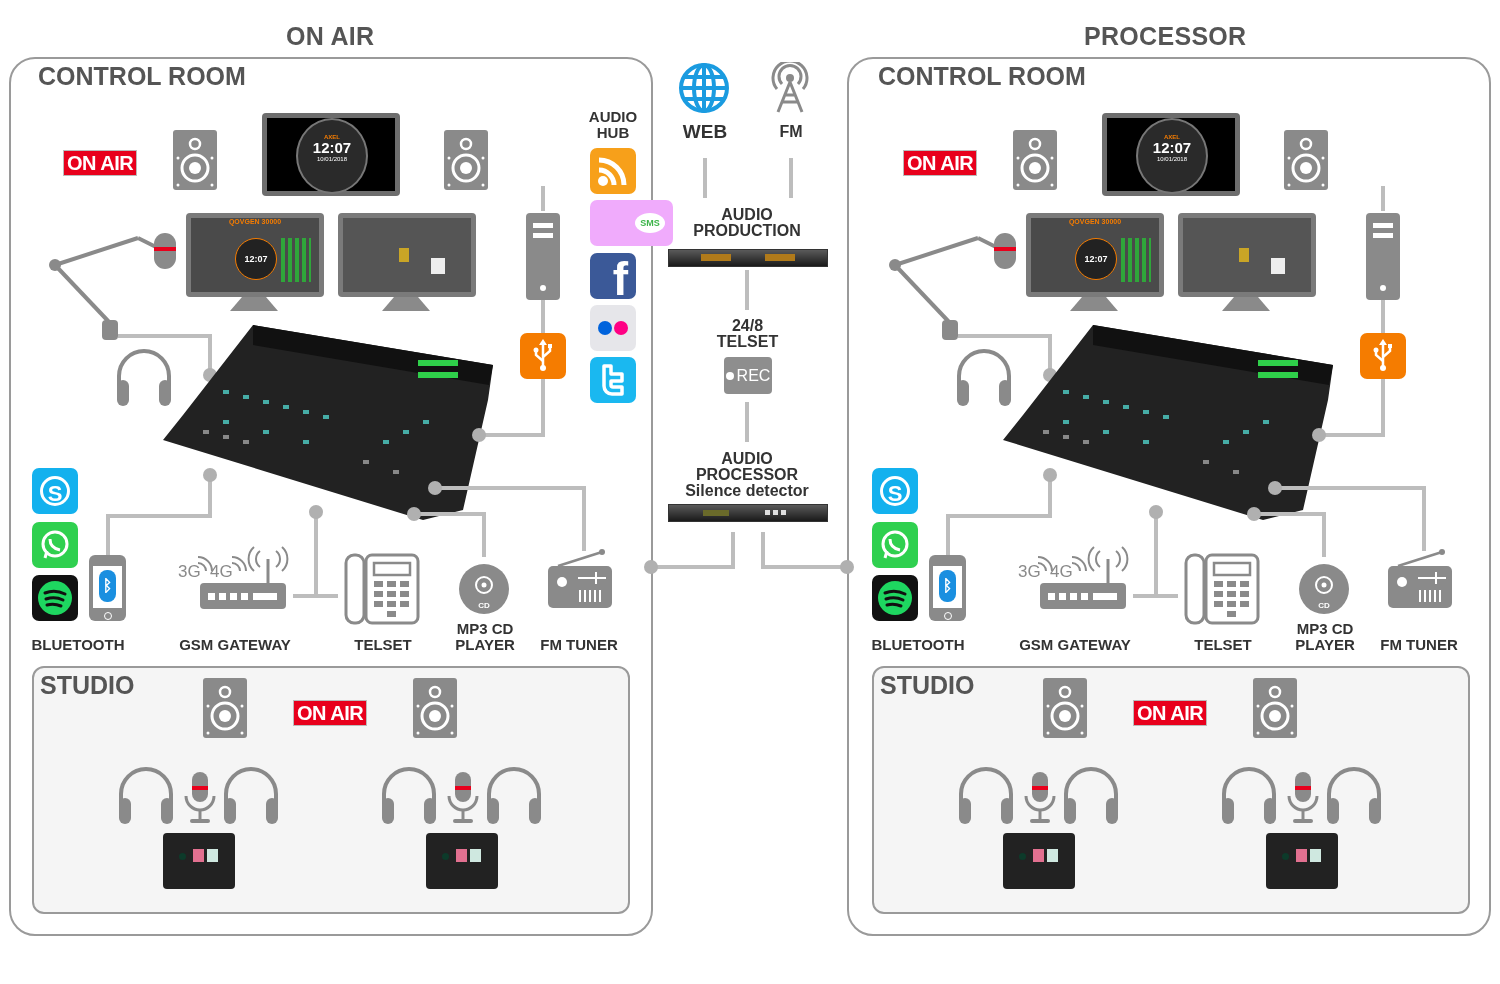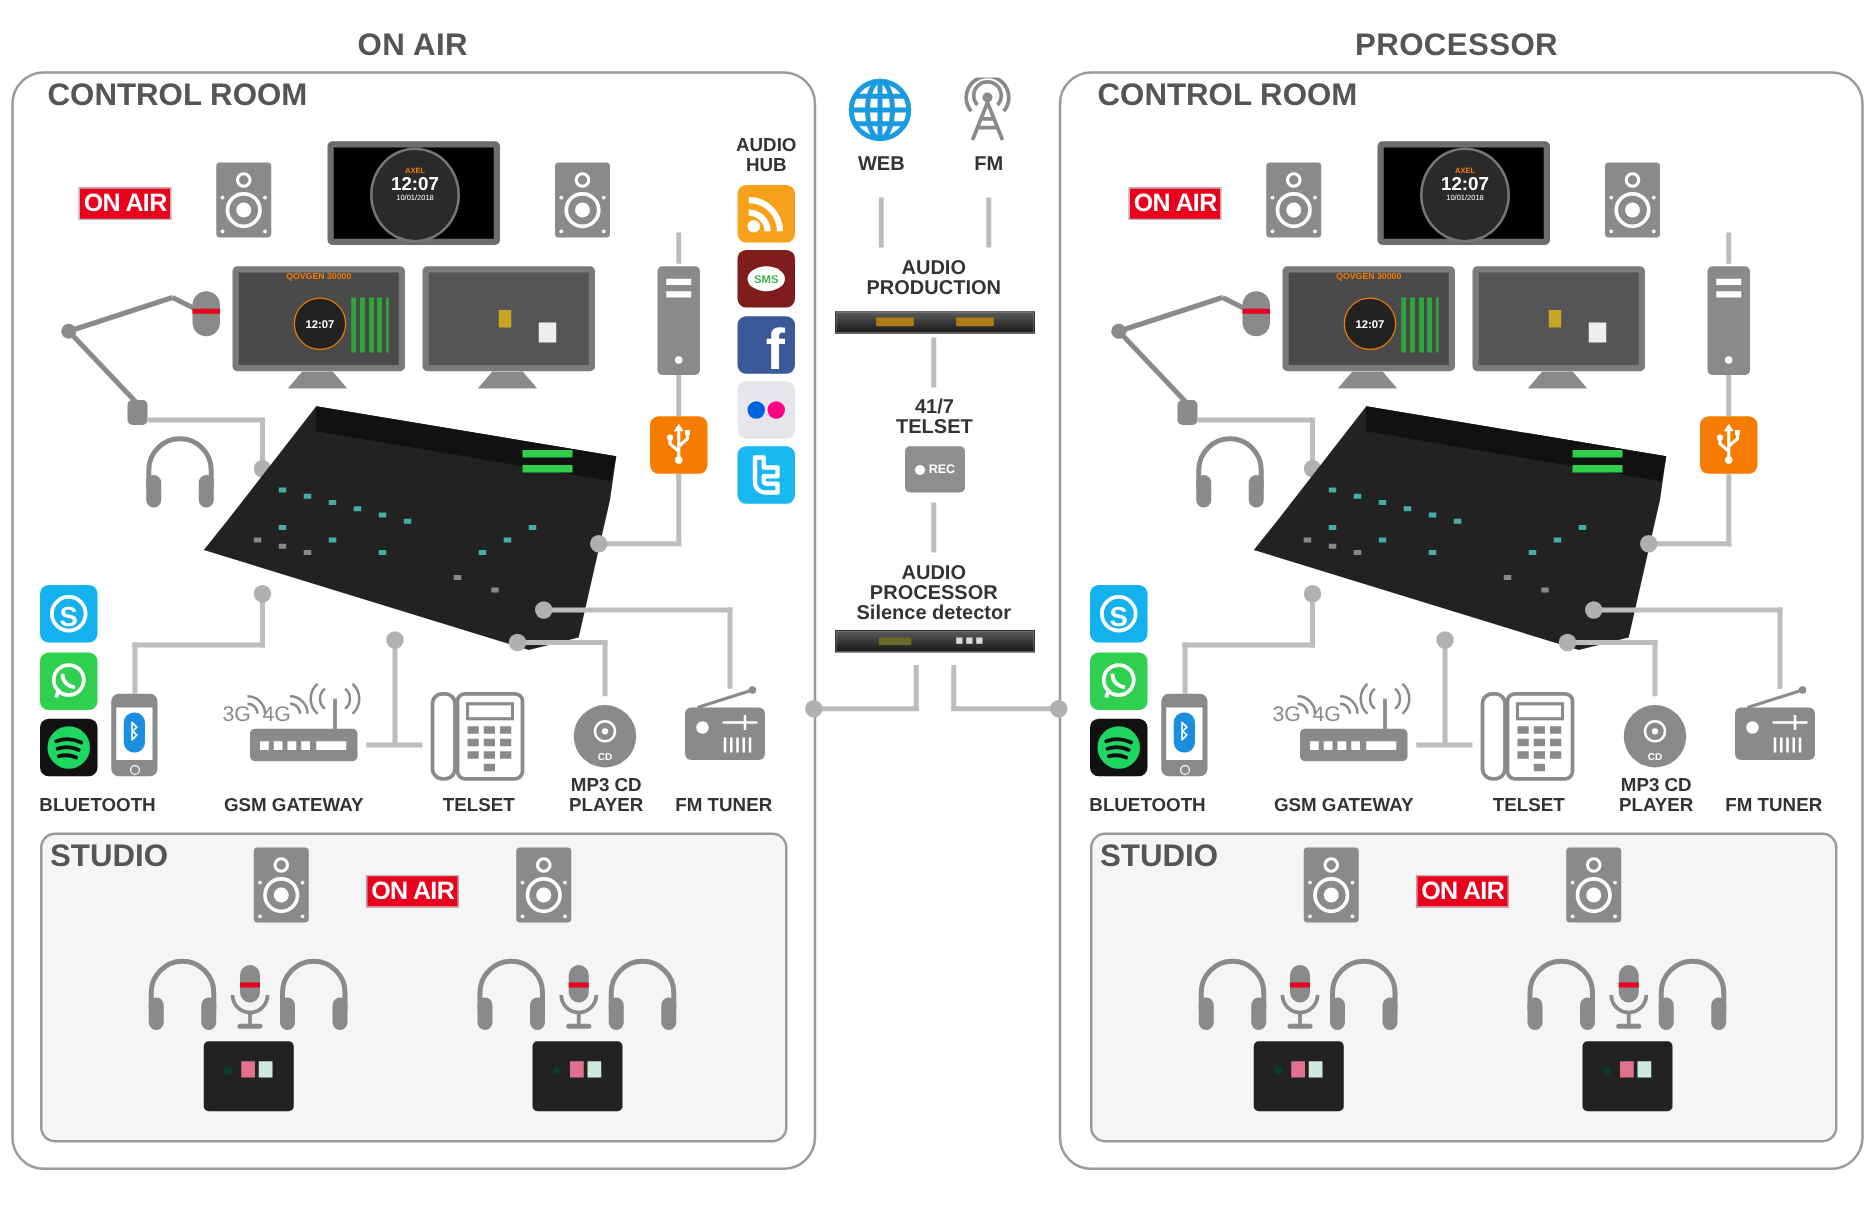--- a/index.html
+++ b/index.html
@@ -571,21 +571,21 @@
   <div>AUDIO</div>
   <div>HUB</div>
 </div>
 <div class="social" style="left:590px;top:148px;background:#f7a01a;">
   <svg width="36" height="36" viewBox="0 0 36 36">
       <circle cx="8" cy="28" r="5" fill="#fff"></circle>
       <path d="M4 17 a15 15 0 0 1 15 15" stroke="#fff" stroke-width="5" fill="none"></path>
       <path d="M4 7 a25 25 0 0 1 25 25" stroke="#fff" stroke-width="5" fill="none"></path>
     </svg>
 </div>
-<div class="social" style="left:590px;top:200px;background:#7f1d1d;">
+<div class="social" style="left:590px;top:200px;background:#f0abfc;padding-left:37px;">
   <div style="width:30px;height:20px;background:#fff;border-radius:50%;color:#3db54a;font-size:9px;font-weight:bold;display:flex;align-items:center;justify-content:center;">SMS</div>
 </div>
 <div class="social" style="left:590px;top:253px;background:#3b5998;align-items:flex-end;justify-content:flex-end;padding:0;">
   <div style="color:#fff;font-size:46px;font-weight:bold;line-height:40px;margin-right:8px;">f</div>
 </div>
 <div class="social" style="left:590px;top:305px;background:#e6e6ea;">
   <span style="width:14px;height:14px;border-radius:50%;background:#0063dc;margin-right:2px;display:inline-block;"></span>
     <span style="width:14px;height:14px;border-radius:50%;background:#ff0084;display:inline-block;"></span>
 </div>
 <div class="social" style="left:590px;top:357px;background:#1ab8f0;">
@@ -605,42 +605,42 @@
     </svg>
 </div>
 <div class="abs" style="left:770px;top:62px;">
   <svg width="40" height="52" viewBox="0 0 40 52">
       <circle cx="20" cy="16" r="4" fill="#8a8a8a"></circle>
       <path d="M12 22 a11 11 0 1 1 16 0" stroke="#8a8a8a" stroke-width="3" fill="none"></path>
       <path d="M7 27 a17 17 0 1 1 26 0" stroke="#8a8a8a" stroke-width="3" fill="none"></path>
       <path d="M20 20 L8 50 M20 20 L32 50 M12 40 L28 40 M14 33 L26 33" stroke="#8a8a8a" stroke-width="3"></path>
     </svg>
 </div>
-<div class="abs lbl" style="left:682px;top:124px;width:46px;font-size:16px;">WEB</div>
+<div class="abs lbl" style="left:682px;top:124px;width:46px;font-size:19px;">WEB</div>
 <div class="abs lbl" style="left:773px;top:124px;width:36px;font-size:16px;">FM</div>
 <div class="line" style="left:703px;top:158px;width:4px;height:40px;"></div>
 <div class="line" style="left:789px;top:158px;width:4px;height:40px;"></div>
 
 <div class="abs lbl" style="left:686px;top:207px;width:122px;font-size:16px;">
   <div>AUDIO</div>
   <div>PRODUCTION</div>
 </div>
 <div class="rack" style="left:668px;top:249px;width:158px;">
   <div style="position:absolute;left:32px;top:4px;width:30px;height:7px;background:#b07a1a;"></div>
   <div style="position:absolute;left:96px;top:4px;width:30px;height:7px;background:#b07a1a;"></div>
 </div>
 <div class="line" style="left:745px;top:270px;width:4px;height:40px;"></div>
 
 <div class="abs lbl" style="left:700px;top:318px;width:95px;font-size:16px;">
-  <div>41/7</div>
+  <div>24/8</div>
   <div>TELSET</div>
 </div>
 <div class="abs" style="left:724px;top:357px;width:48px;height:37px;background:#8e8e8e;border-radius:4px;display:flex;align-items:center;justify-content:center;">
   <span style="width:8px;height:8px;border-radius:50%;background:#fff;margin-right:3px;display:inline-block;"></span>
-  <span style="color:#fff;font-size:10px;font-weight:bold;">REC</span>
+  <span style="color:#fff;font-size:16px;font-weight:normal;">REC</span>
 </div>
 <div class="line" style="left:745px;top:402px;width:4px;height:40px;"></div>
 
 <div class="abs lbl" style="left:676px;top:451px;width:142px;font-size:16px;">
   <div>AUDIO</div>
   <div>PROCESSOR</div>
   <div>Silence detector</div>
 </div>
 <div class="rack" style="left:668px;top:504px;width:158px;">
   <div style="position:absolute;left:34px;top:5px;width:26px;height:6px;background:#6a6a2a;"></div>

